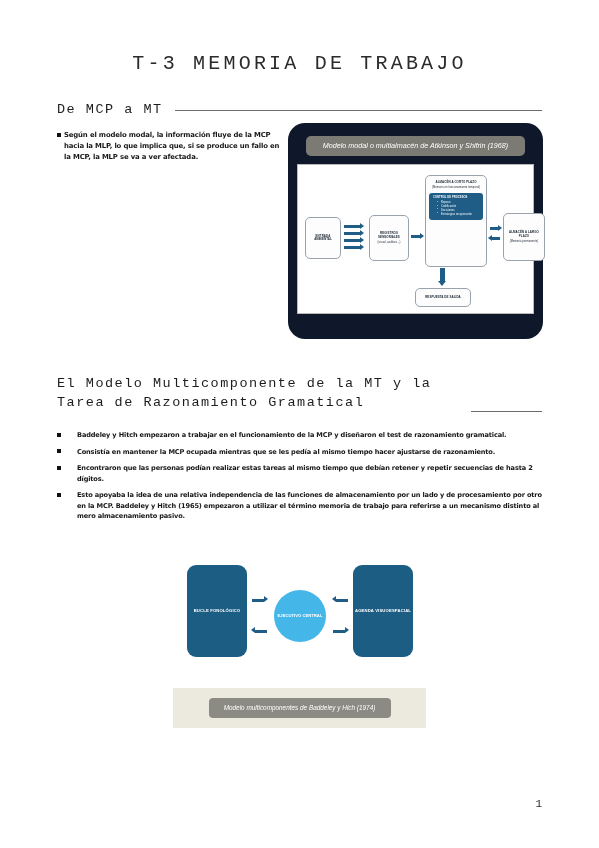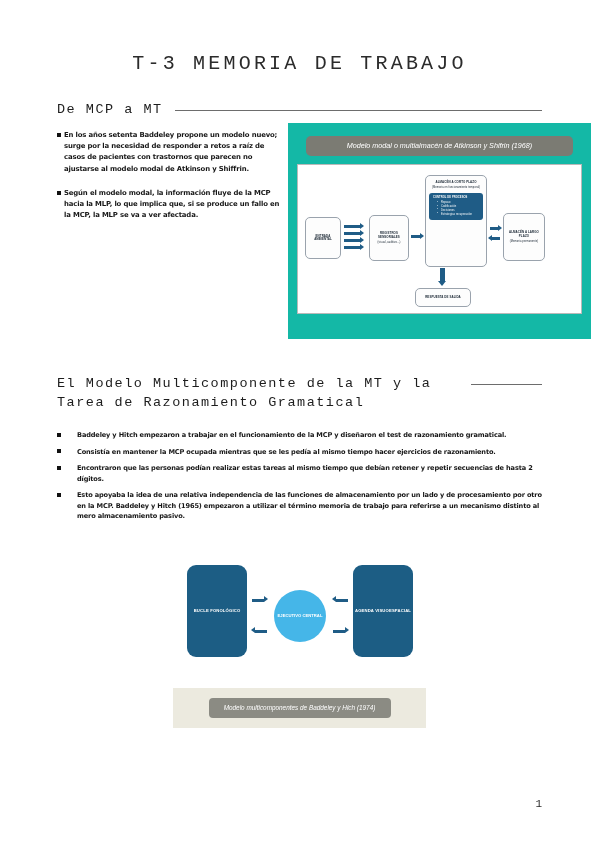--- a/index.html
+++ b/index.html
@@ -45,21 +45,21 @@
     max-width: 390px;
   }
   .section-head .sh-rule {
     flex: 1 1 auto;
     height: 1px;
     background: #6d6d6d;
     margin-top: 10px;
     min-width: 50px;
   }
   #sec1 { top: 100px; gap: 12px; }
-  #sec2 { top: 374px; }
+  #sec2 { top: 374px; align-items: flex-end; }
   #sec2 .sh-text { max-width: 400px; }
 
   
   .hand {
     font-family: "DejaVu Sans", sans-serif;
     font-size: 6.9px;
     line-height: 1.62;
     color: #171717;
     letter-spacing: -0.15px;
     font-weight: 600;
@@ -84,23 +84,24 @@
     background: #111;
     flex: 0 0 auto;
     margin-top: 3px;
   }
   .bullet-row .hand { flex: 1 1 auto; }
 
   
   .fig1 {
     position: absolute;
     top: 123px; left: 288px;
-    width: 303px; height: 216px;
-    background: #14b8a6;
+    width: 255px; height: 216px;
+    background: #0f172a;
     padding: 9px;
+    border-radius: 17px;
   }
   .fig1-caption {
     margin: 4px 9px 0 9px;
     background: #7b7b73;
     border-radius: 5px;
     color: #ffffff;
     font-family: "Liberation Sans", sans-serif;
     font-style: italic;
     font-size: 7.2px;
     line-height: 1.45;
@@ -250,24 +251,20 @@
 <body>
 
 <div class="page-title">T-3 MEMORIA DE TRABAJO</div>
 
 <div class="section-head" id="sec1">
   <div class="sh-text">De MCP a MT</div>
   <div class="sh-rule"></div>
 </div>
 
 <div class="col-left">
-  <div class="bullet-row">
-    <span class="sq"></span>
-    <span class="hand">En los años setenta Baddeley propone un modelo nuevo; surge por la necesidad de responder a retos a raíz de casos de pacientes con trastornos que parecen no ajustarse al modelo modal de Atkinson y Shiffrin.</span>
-  </div>
   <div class="bullet-row">
     <span class="sq"></span>
     <span class="hand">Según el modelo modal, la información fluye de la MCP hacia la MLP, lo que implica que, si se produce un fallo en la MCP, la MLP se va a ver afectada.</span>
   </div>
 </div>
 
 <div class="fig1">
   <div class="fig1-caption">Modelo modal o multialmacén de Atkinson y Shifrin (1968)</div>
 
   <div class="fig1-canvas">
@@ -332,21 +329,21 @@
   <div class="sh-rule"></div>
 </div>
 
 <div class="col-full">
   <div class="bullet-row">
     <span class="sq"></span>
     <span class="hand">Baddeley y Hitch empezaron a trabajar en el funcionamiento de la MCP y diseñaron el test de razonamiento gramatical.</span>
   </div>
   <div class="bullet-row">
     <span class="sq"></span>
-    <span class="hand">Consistía en mantener la MCP ocupada mientras que se les pedía al mismo tiempo hacer ejercicios de razonamiento.</span>
+    <span class="hand">Consistía en mantener la MCP ocupada mientras que se les pedía al mismo tiempo hacer ajustarse de razonamiento.</span>
   </div>
   <div class="bullet-row">
     <span class="sq"></span>
     <span class="hand">Encontraron que las personas podían realizar estas tareas al mismo tiempo que debían retener y repetir secuencias de hasta 2 dígitos.</span>
   </div>
   <div class="bullet-row">
     <span class="sq"></span>
     <span class="hand">Esto apoyaba la idea de una relativa independencia de las funciones de almacenamiento por un lado y de procesamiento por otro en la MCP. Baddeley y Hitch (1965) empezaron a utilizar el término memoria de trabajo para referirse a un mecanismo distinto al mero almacenamiento pasivo.</span>
   </div>
 </div>

